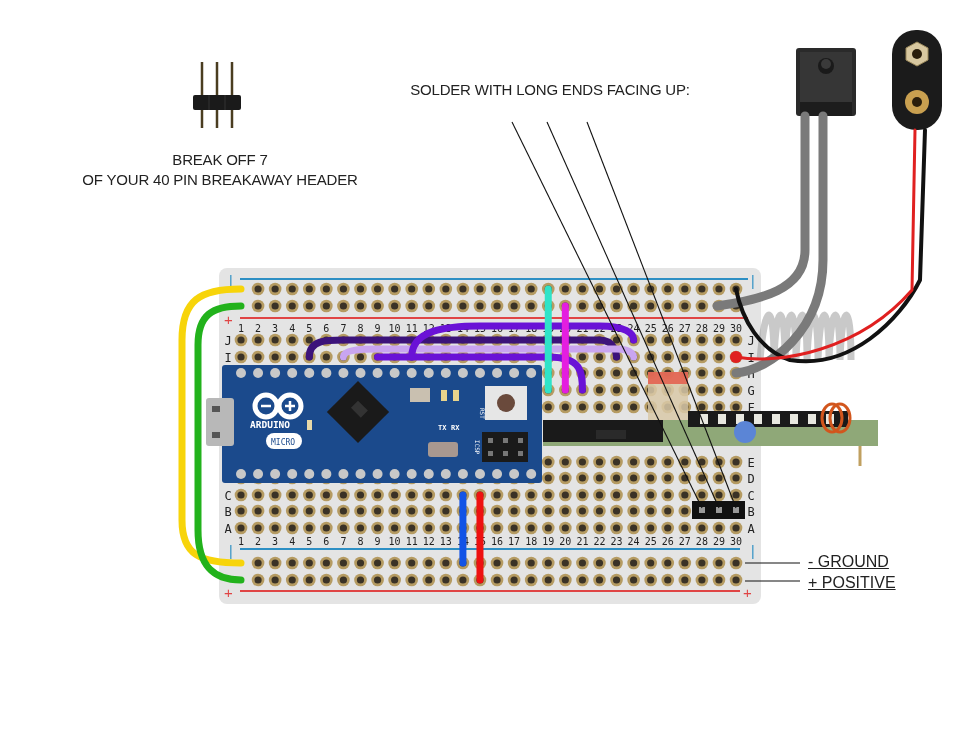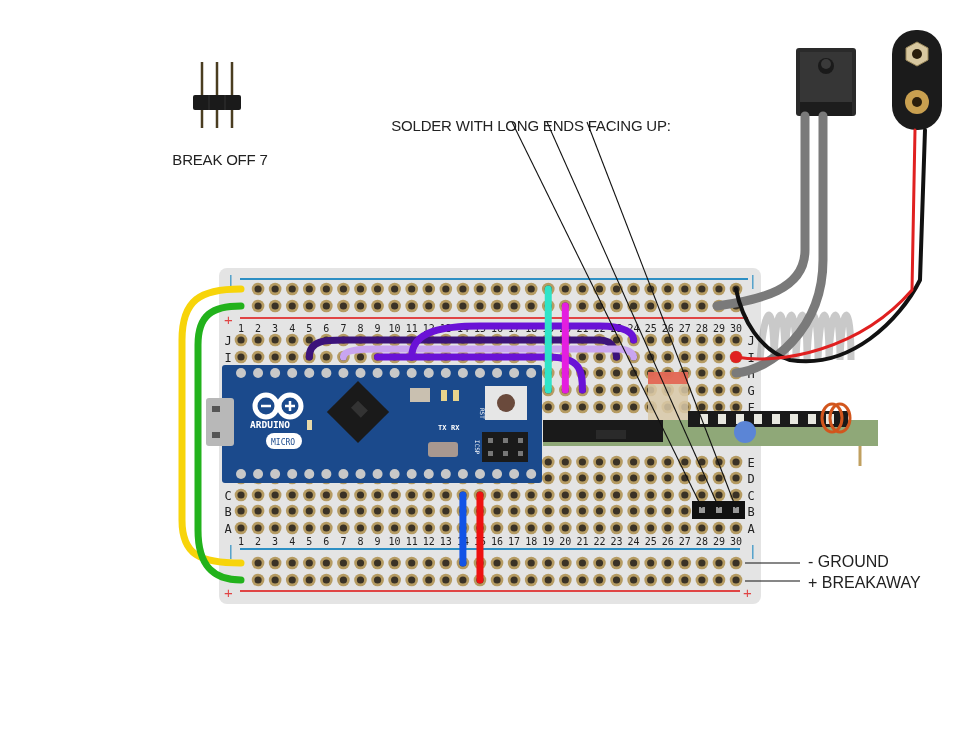--- a/index.html
+++ b/index.html
@@ -1,36 +1,37 @@
 <!DOCTYPE html>
 <html><head>
 <meta charset="utf-8">
 <style>
   html,body{margin:0;padding:0;background:#ffffff;}
   body{width:979px;height:734px;position:relative;overflow:hidden;font-family:"Liberation Sans",sans-serif;}
   .label{position:absolute;color:#222;font-size:15px;text-align:center;line-height:20px;letter-spacing:-0.2px;}
   #header-caption{left:40px;top:150px;width:360px;}
-  #solder-caption{left:351px;top:80px;width:360px;margin-top:36px;}
-  .rail-label{position:absolute;font-size:16px;color:#222;}
+  #solder-caption{left:370px;top:80px;width:360px;}
+  .rail-label{position:absolute;font-size:16px;color:#222;text-decoration:underline;}
   #ground-label{left:808px;top:553px;}
   #positive-label{left:808px;top:574px;}
   svg{position:absolute;left:0;top:0;}
   .mono{font-family:"DejaVu Sans Mono",monospace;}
 </style>
 </head>
 <body>
 
 <div class="label" id="header-caption">
   <div>BREAK OFF 7</div>
+  <div>OF YOUR 40 PIN BREAKAWAY HEADER</div>
 </div>
 <div class="label" id="solder-caption">
   <div>SOLDER WITH LONG ENDS FACING UP:</div>
 </div>
 <div class="rail-label" id="ground-label">- GROUND</div>
-<div class="rail-label" id="positive-label">+ BREAKAWAY</div>
+<div class="rail-label" id="positive-label">+ POSITIVE</div>
 
 <svg id="scene" width="979" height="734" viewBox="0 0 979 734">
 
   <g>
     <line x1="202" y1="62" x2="202" y2="128" stroke="#4a3d20" stroke-width="2.5"></line>
     <line x1="217" y1="62" x2="217" y2="128" stroke="#4a3d20" stroke-width="2.5"></line>
     <line x1="232" y1="62" x2="232" y2="128" stroke="#4a3d20" stroke-width="2.5"></line>
     <rect x="193" y="95" width="48" height="15" rx="2" fill="#1a1a1a"></rect>
     <line x1="209" y1="95" x2="209" y2="110" stroke="#333" stroke-width="1"></line>
     <line x1="225" y1="95" x2="225" y2="110" stroke="#333" stroke-width="1"></line>

